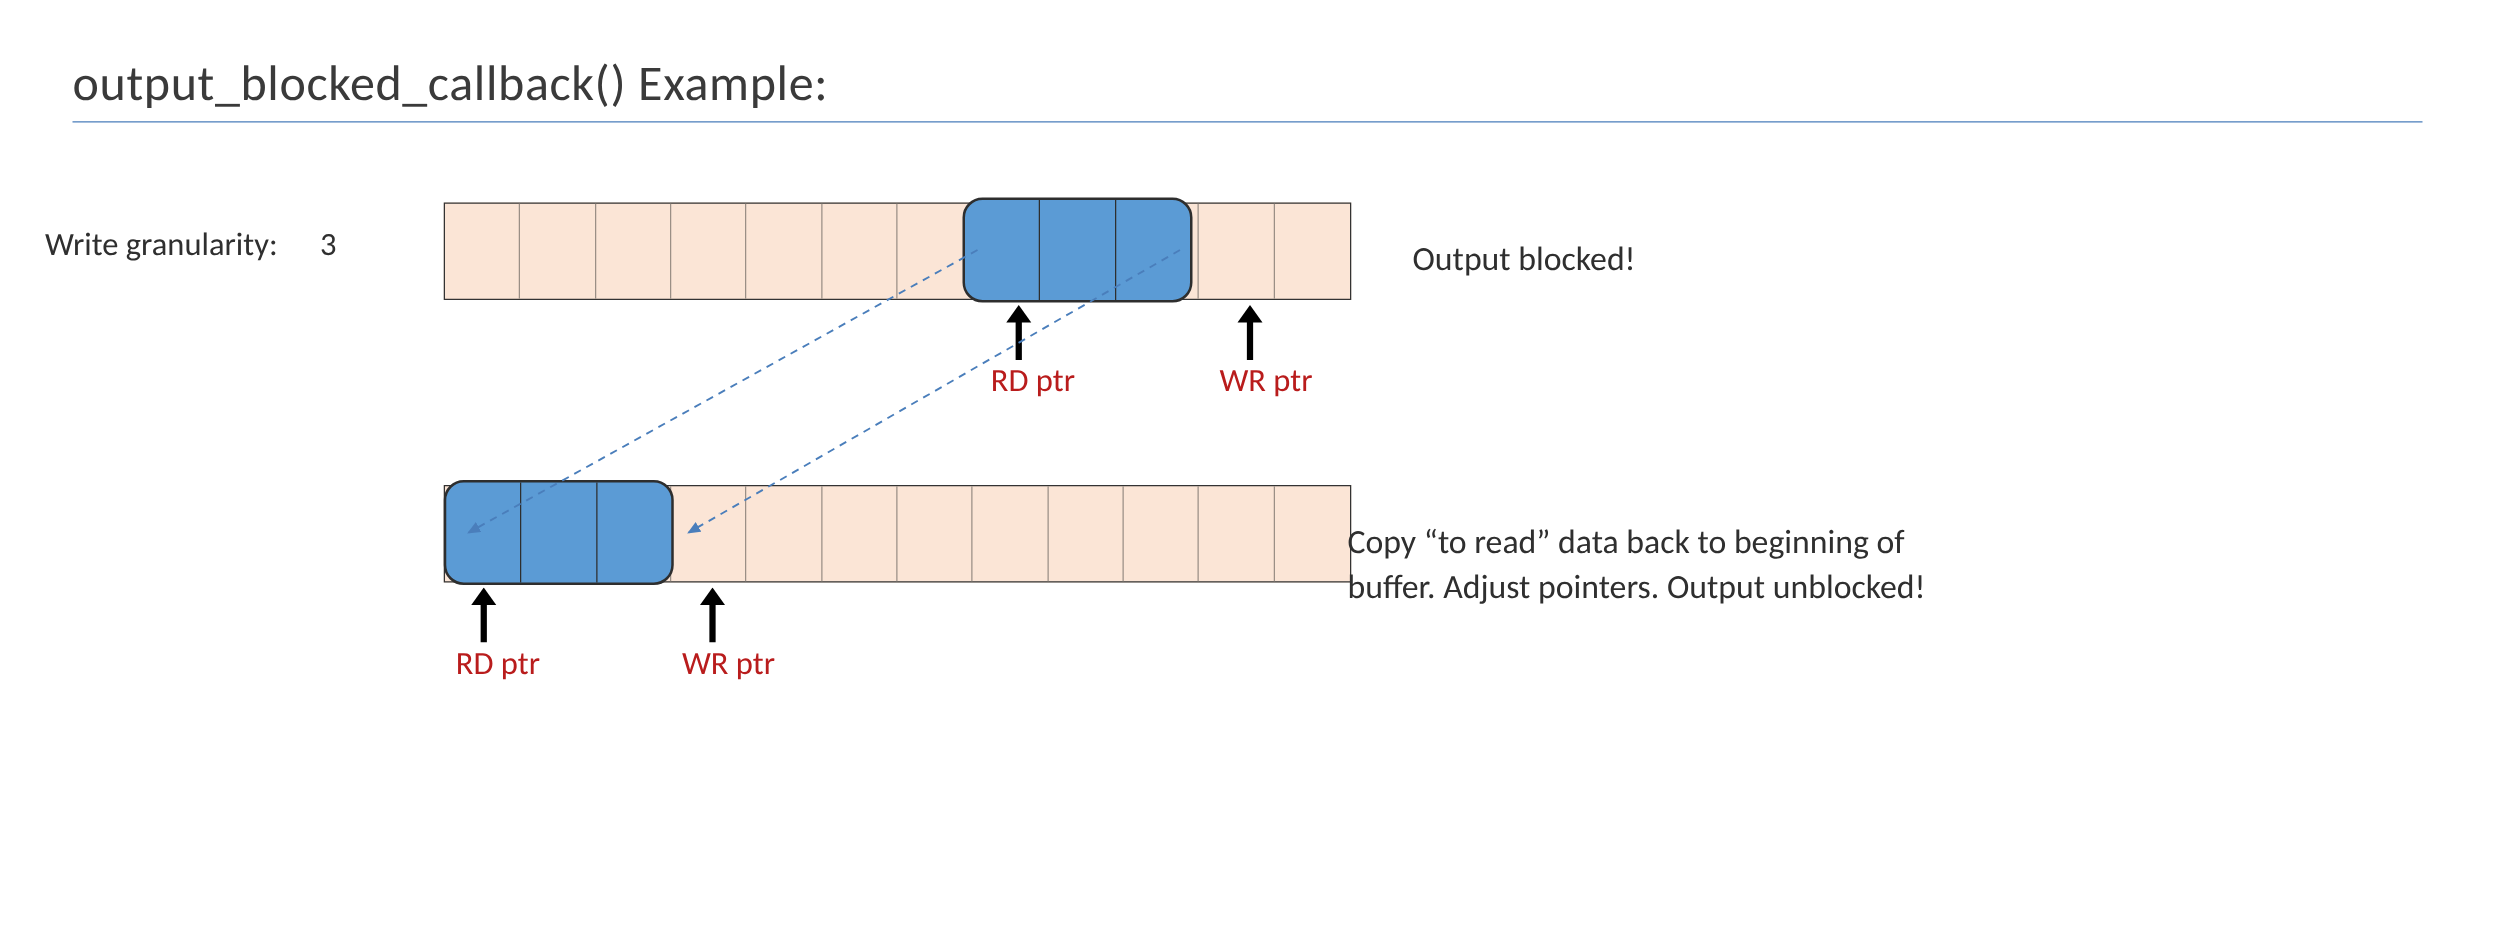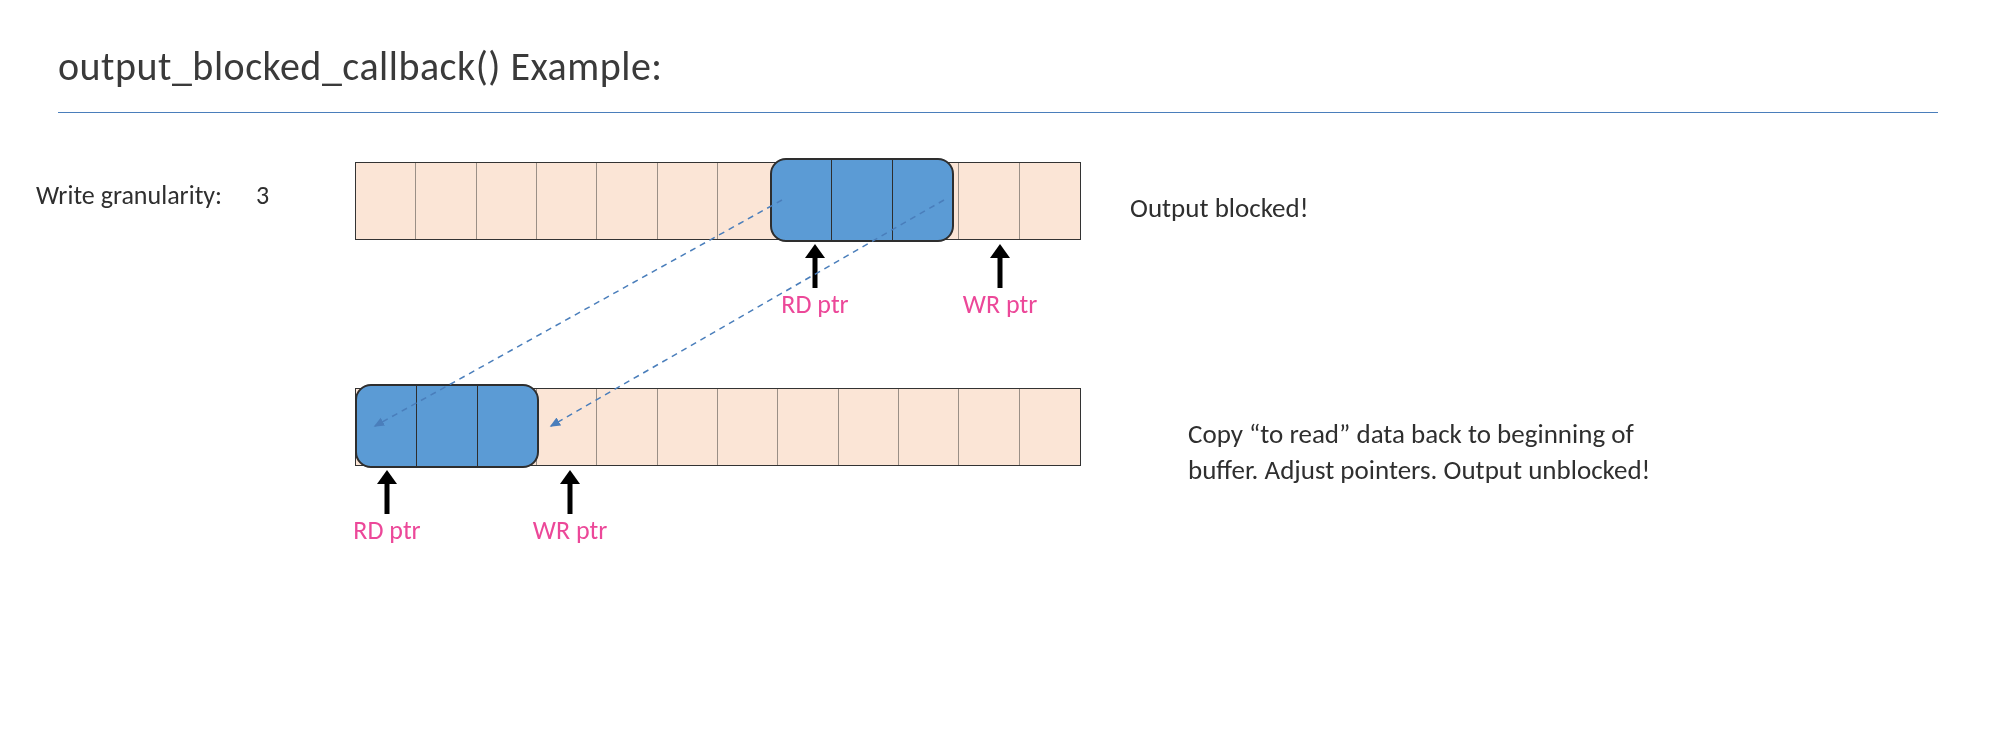--- a/index.html
+++ b/index.html
@@ -13,21 +13,21 @@
     background: #fff;
     position: relative;
   }
   .title {
     position: absolute;
     top: 42px;
     left: 58px;
     font-size: 40px;
     color: #3a3a3a;
     border-bottom: 1px solid #4a7ebb;
-    padding-bottom: 21px;
+    padding-bottom: 6px;
     width: 1880px;
     letter-spacing: 0.5px;
   }
   .gran-block {
     position: absolute;
     top: 178px;
     left: 36px;
     font-size: 26px;
     line-height: 1.35;
     color: #2f2f2f;
@@ -58,34 +58,34 @@
   }
   .databox .dcell {
     flex: 1;
     border-right: 1px solid #2e2e2e;
   }
   .databox .dcell:last-child { border-right: none; }
   .db-top { top: 158px; left: 770px; width: 184px; height: 84px; }
   .db-bot { top: 384px; left: 355px; width: 184px; height: 84px; }
   .ptr {
     position: absolute;
-    text-align: center;
+    text-align: right;
     font-size: 26px;
-    color: #ec4899;
+    color: #b91c1c;
   }
   .ptr svg { display: block; margin: 0 auto; }
   .caption {
     position: absolute;
     font-size: 27px;
     color: #2f2f2f;
     line-height: 1.35;
     max-width: 470px;
   }
   .cap1 { top: 190px; left: 1130px; }
-  .cap2 { top: 416px; left: 1188px; }
+  .cap2 { top: 416px; left: 1078px; }
   .dashline {
     position: absolute;
     pointer-events: none;
   }
 </style>
 </head>
 <body>
 
 <div class="title">output_blocked_callback() Example:</div>
 

